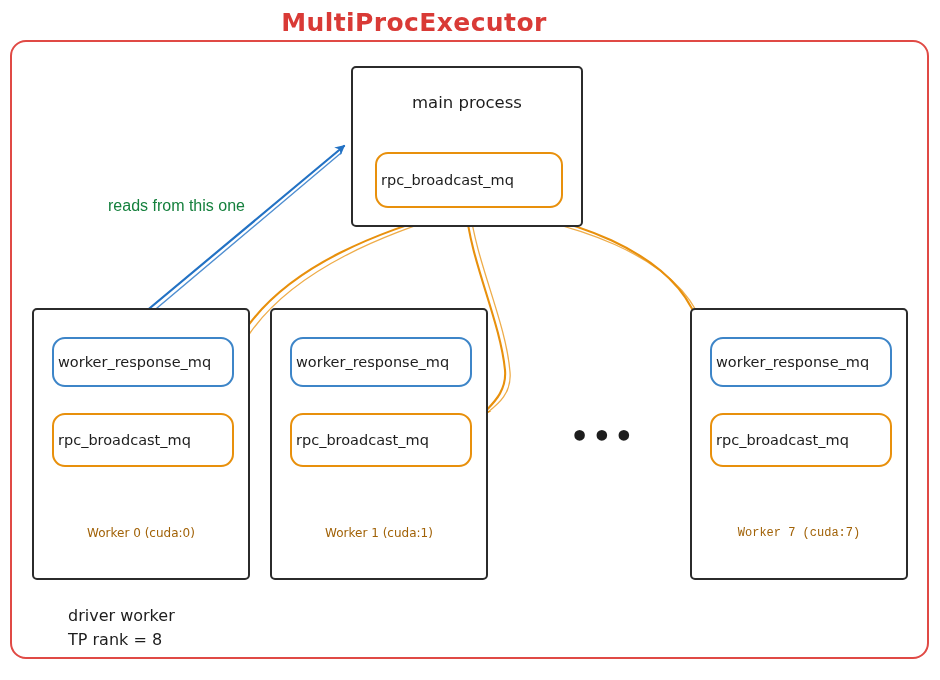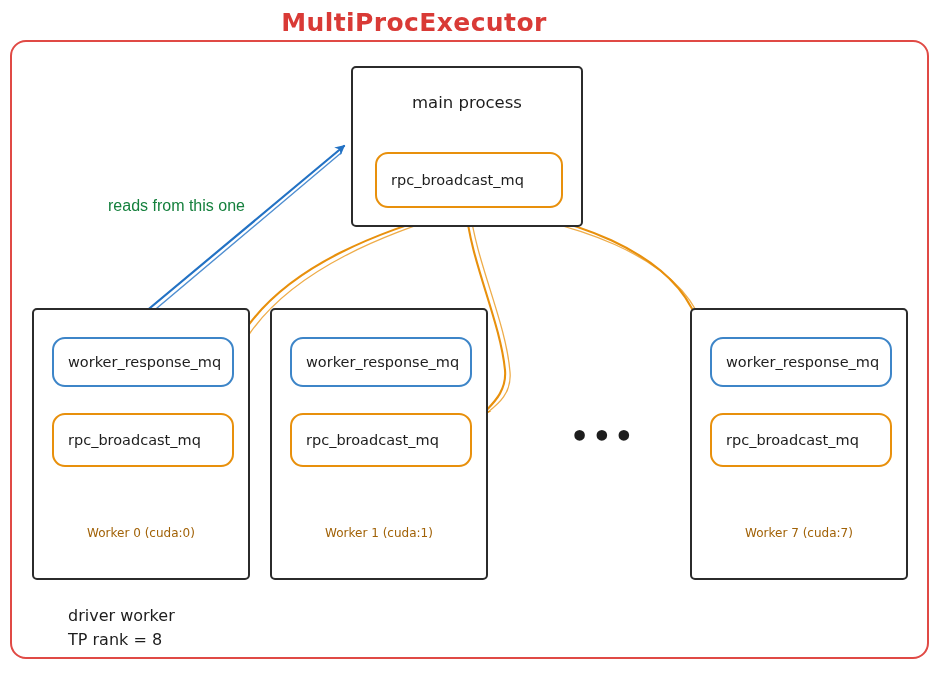--- a/index.html
+++ b/index.html
@@ -63,21 +63,21 @@
     position: absolute;
     box-sizing: border-box;
     border-radius: 13px;
     background: #ffffff;
     display: flex;
     align-items: center;
   }
   .mq-box.orange { border: 2.6px solid #e8900c; }
   .mq-box.blue   { border: 2.2px solid #3d85c8; }
   .mq-label {
-    padding-left: 14px;
+    padding-left: 4px;
     font-size: 14.5px;
     color: #1d1d1d;
     font-family: "DejaVu Sans", sans-serif;
     white-space: nowrap;
   }
   .proc-title {
     position: absolute;
     left: 0;
     width: 100%;
     text-align: center;
@@ -185,20 +185,20 @@
 
   <div class="ellipsis" style="left:570px; top:422px;">•••</div>
 
   <div class="node proc-box" style="left:690px; top:308px; width:218px; height:272px;">
     <div class="mq-box blue" style="left:18px; top:27px; width:182px; height:50px;">
       <span class="mq-label">worker_response_mq</span>
     </div>
     <div class="mq-box orange" style="left:18px; top:103px; width:182px; height:54px;">
       <span class="mq-label">rpc_broadcast_mq</span>
     </div>
-    <div class="worker-caption" style="top:212px;">Worker 7
+    <div class="worker-caption" style="top:212px;font-family:Liberation Mono, monospace;">Worker 7
 (cuda:7)</div>
   </div>
 
   <div class="note-black" style="left:68px; top:604px;">driver worker
 TP rank = 8</div>
 
 </div>
 
 </body></html>

